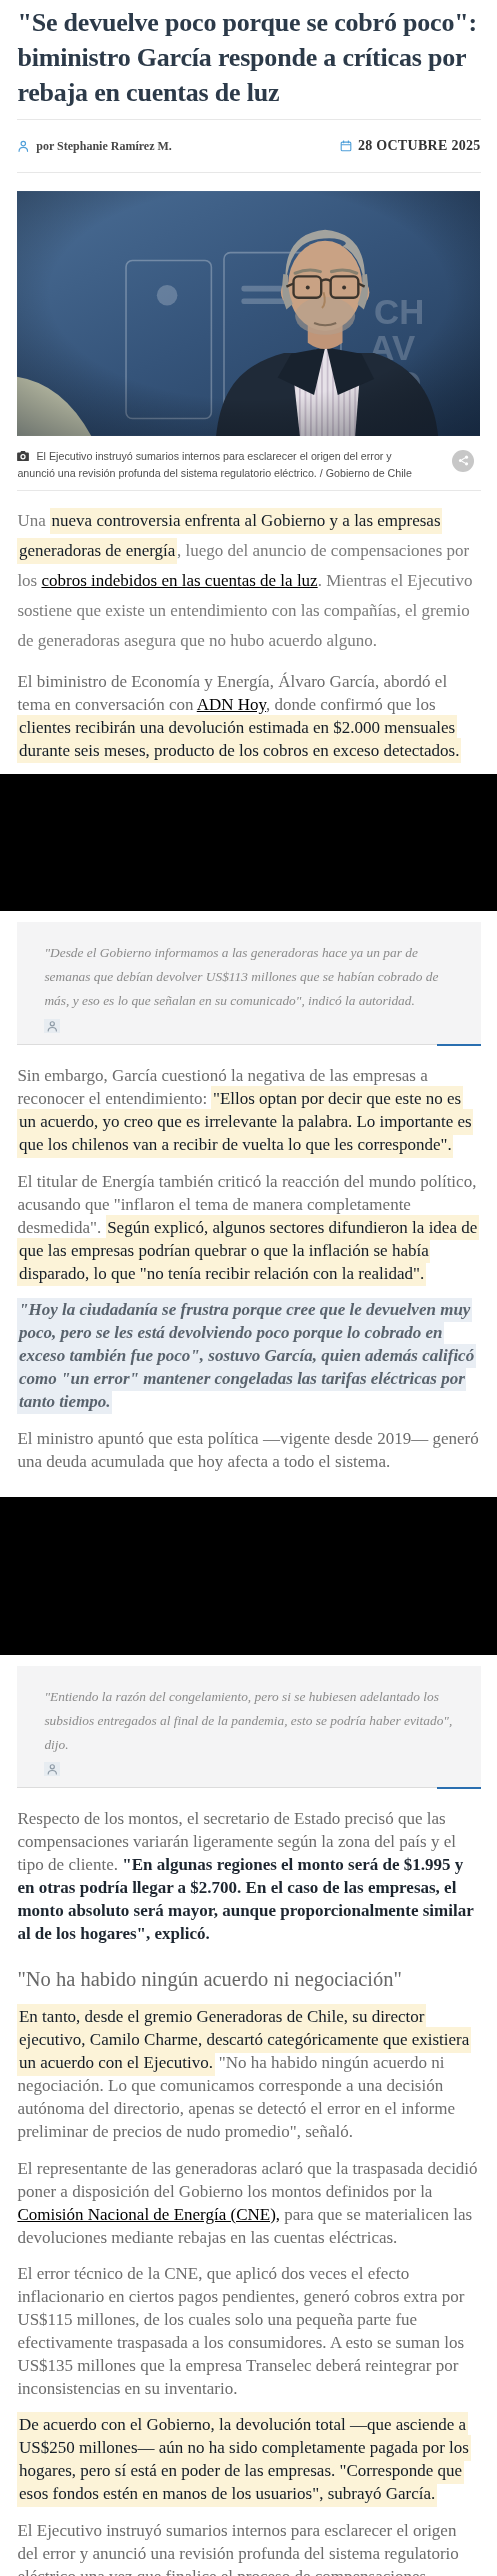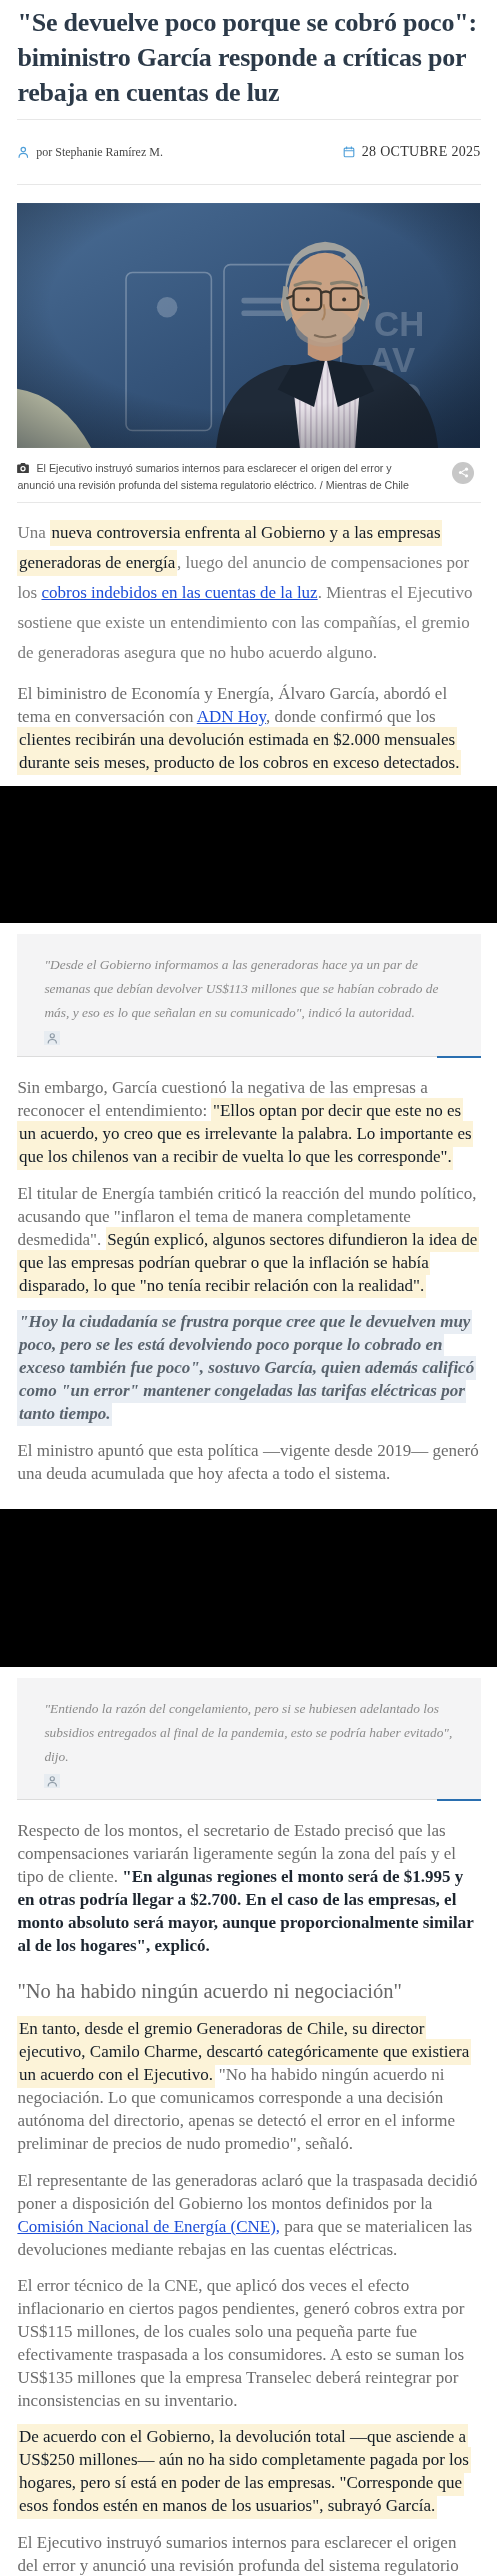--- a/index.html
+++ b/index.html
@@ -23,23 +23,24 @@
     letter-spacing:-0.2px;
   }
 
   
   .meta{
     display:flex;
     justify-content:space-between;
     align-items:center;
     border-top:0.8px solid #e7e7e7;
     border-bottom:0.8px solid #e7e7e7;
-    padding:24px 0;
+    padding:18px 0;
     font-size:12px;
     color:#474747;
+    font-weight:bold;
   }
   .meta-left,.meta-right{display:flex;align-items:center;gap:6.3px;}
   .meta-right{font-size:14px;color:#343434;letter-spacing:0.3px;}
   .meta svg{display:block;}
 
   
   .hero{margin-top:18px;}
   .hero svg{display:block;}
 
   .caption-row{
@@ -96,21 +97,21 @@
   .seg-hlblue{
     background:#e9eef4;
     color:#59636d;
     font-weight:700;
     font-style:italic;
     padding:2.4px 1.6px;
     -webkit-box-decoration-break:clone;
     box-decoration-break:clone;
   }
   .seg-bold{color:#1d2630;font-weight:700;}
-  .seg-link{color:#1d4ed8;text-decoration:underline;}
+  .seg-link{color:#000000;text-decoration:underline;}
 
   
   .media{
     background:#000;
     margin:12.6px -17.4px 0;
   }
   .media-a{height:137px;margin-top:12.6px;}
   .media-b{height:158px;margin-top:24px;}
 
   
@@ -234,21 +235,21 @@
       <rect width="586" height="310" fill="url(#vig)"></rect>
     </svg>
   </figure>
 
   <div class="caption-row">
     <span class="cam" style="display:inline-block;">
       <svg width="12" height="10.3" viewBox="0 0 16 14">
         <path fill="#3e3e3e" fill-rule="evenodd" d="M5.5,0 L10.5,0 L11.8,2 L14.5,2 A1.5,1.5 0 0 1 16,3.5 L16,12.5 A1.5,1.5 0 0 1 14.5,14 L1.5,14 A1.5,1.5 0 0 1 0,12.5 L0,3.5 A1.5,1.5 0 0 1 1.5,2 L4.2,2 Z M8,4.2 A3.6,3.6 0 1 0 8,11.4 A3.6,3.6 0 1 0 8,4.2 Z M8,5.9 A1.9,1.9 0 1 1 8,9.7 A1.9,1.9 0 1 1 8,5.9 Z"></path>
       </svg>
     </span><span>El Ejecutivo instruyó sumarios internos para esclarecer el origen del error y anunció una revisión profunda del sistema regulatorio eléctrico.</span>
-    <span>/ Mientras de Chile</span>
+    <span>/ Gobierno de Chile</span>
     <button class="share-btn">
       <span style="line-height:0;">
         <svg width="11" height="11" viewBox="0 0 16 16">
           <g fill="#ffffff">
             <circle cx="12.4" cy="3.2" r="2.3"></circle>
             <circle cx="3.6" cy="8" r="2.3"></circle>
             <circle cx="12.4" cy="12.8" r="2.3"></circle>
           </g>
           <path stroke="#ffffff" stroke-width="1.6" d="M5.6,7 L10.4,4.2 M5.6,9 L10.4,11.8"></path>
         </svg>

